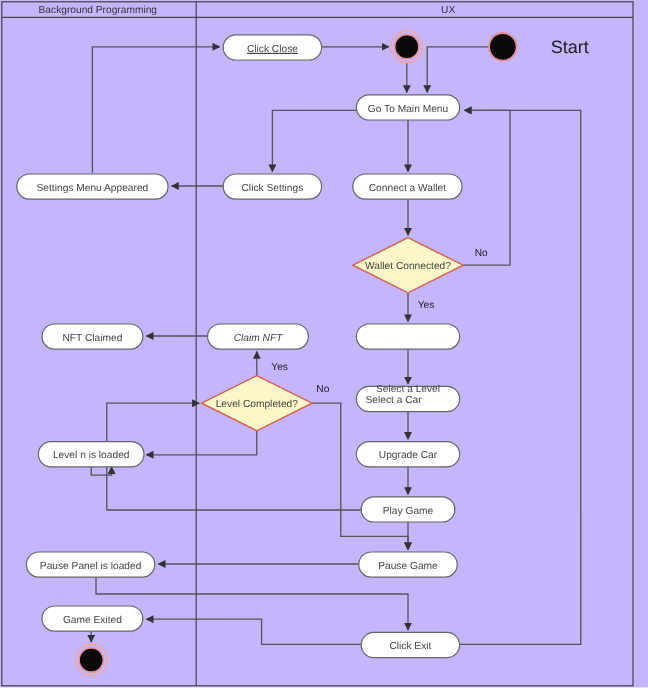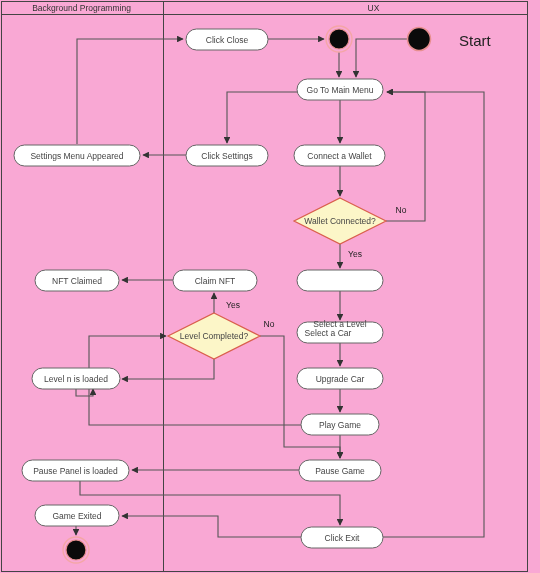--- a/index.html
+++ b/index.html
@@ -7,21 +7,21 @@
     padding: 0;
     background: #ffffff;
   }
   body {
     font-family: "Liberation Sans", sans-serif;
   }
   #canvas {
     position: relative;
     width: 540px;
     height: 573px;
-    background: #f9a8d4;
+    background: #c4b5fd;
     overflow: hidden;
   }
   #diagram-svg {
     position: absolute;
     left: 0;
     top: 0;
   }
   .lane-title {
     position: absolute;
     font-size: 8.5px;
@@ -156,28 +156,28 @@
       <rect x="301" y="527" width="82" height="21" rx="10.5" ry="10.5" fill="#ffffff" stroke="#666666" stroke-width="1"></rect>
 
       <polygon points="340,198 386,221 340,244 294,221" fill="#fcf6c8" stroke="#d95f4c" stroke-width="1.2"></polygon>
       <polygon points="214,313 260,336 214,359 168,336" fill="#fcf6c8" stroke="#d95f4c" stroke-width="1.2"></polygon>
     </g>
   </svg>
 
   <div class="lane-title" style="left:0px; top:3px; width:163px;">Background Programming</div>
   <div class="lane-title" style="left:163px; top:3px; width:421px;">UX</div>
 
-  <div class="node-label" style="left:227px; top:39.5px;">Click Close</div>
+  <div class="node-label" style="left:227px; top:39.5px;text-decoration:underline;">Click Close</div>
   <div class="node-label" style="left:340px; top:89.5px;">Go To Main Menu</div>
   <div class="node-label" style="left:77px; top:155.5px;">Settings Menu Appeared</div>
   <div class="node-label" style="left:227px; top:155.5px;">Click Settings</div>
   <div class="node-label" style="left:339.5px; top:155.5px;">Connect a Wallet</div>
   <div class="node-label" style="left:340px; top:221px;">Wallet Connected?</div>
   <div class="node-label" style="left:77px; top:280.5px;">NFT Claimed</div>
-  <div class="node-label" style="left:215px; top:280.5px;">Claim NFT</div>
+  <div class="node-label" style="left:215px; top:280.5px;font-style:italic;">Claim NFT</div>
   <div class="node-label" style="left:340px; top:280.5px;margin-top:43px;">Select a Level</div>
   <div class="node-label" style="left:214px; top:336px;">Level Completed?</div>
   <div class="node-label" style="left:328px; top:332.5px;">Select a Car</div>
   <div class="node-label" style="left:76px; top:378.5px;">Level n is loaded</div>
   <div class="node-label" style="left:340px; top:378.5px;">Upgrade Car</div>
   <div class="node-label" style="left:340px; top:424.5px;">Play Game</div>
   <div class="node-label" style="left:75.5px; top:470.5px;">Pause Panel is loaded</div>
   <div class="node-label" style="left:340px; top:470.5px;">Pause Game</div>
   <div class="node-label" style="left:77px; top:515.5px;">Game Exited</div>
   <div class="node-label" style="left:342px; top:537.5px;">Click Exit</div>

